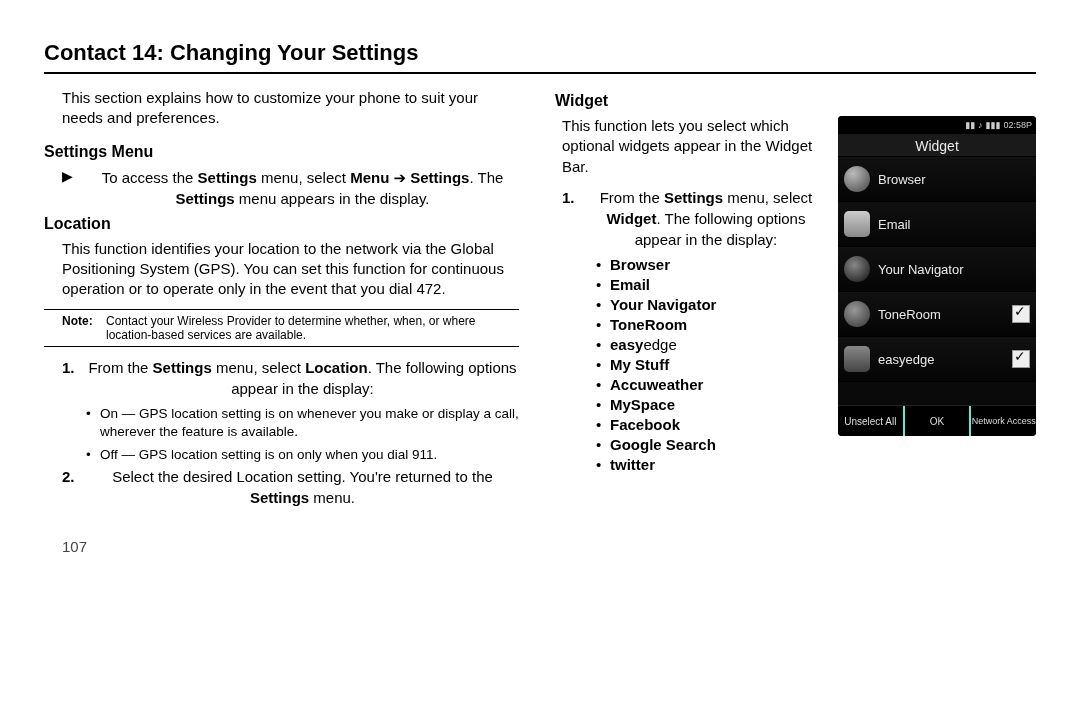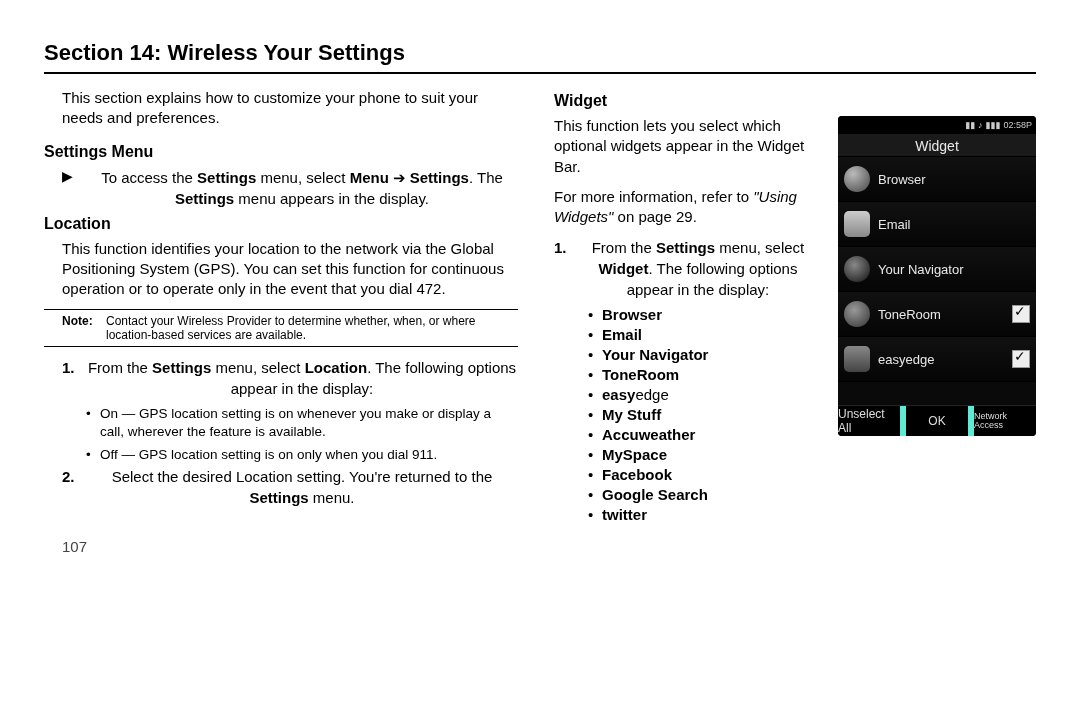--- a/index.html
+++ b/index.html
@@ -43,21 +43,21 @@
   .sub-bullet b { font-weight: normal; }
   .bullet { display: flex; margin: 0 0 3px 34px; font-size: 15px; }
   .bullet .dot { width: 14px; flex: none; }
   .note-box { margin: 2px 0 10px 0; }
   .note-rule { border: none; border-top: 1.5px solid #000; margin: 4px 0; }
   .note-inner { display:flex; }
   .note-label { width: 44px; flex:none; padding-left:18px; font-weight:bold; font-size:12px;}
   .note-body { flex:1; padding-right:4px; font-size:12px;}
   .italic { font-style: italic; }
   .page-num { font-size: 15px; color: #444; margin-top: 30px; margin-left:18px;}
-  .right-row { display:flex; gap:20px; }
+  .right-row { display:flex; gap:12px;margin-left:7px; }
   .right-text { width: 264px; }
   .phone {
     width: 198px; height: 320px; background:#0a0a0a; border-radius:4px;
     box-sizing:border-box; color:#e8e8e8; font-size:12px;
     display:flex; flex-direction:column; overflow:hidden;
   }
   .statusbar { height:18px; background:#000; display:flex; justify-content:flex-end; align-items:center; padding:0 4px; font-size:9px; color:#ccc; gap:3px;}
   .statusbar span { display:inline-block; }
   .phone-title { text-align:center; font-size:14px; padding:4px 0 2px 0; background:#1a1a1a; border-bottom:1px solid #000;}
   .widget-list { flex:1; display:flex; flex-direction:column; }
@@ -65,28 +65,28 @@
   .widget-icon { width:26px; height:26px; border-radius:50%; background:#555; margin-right:8px; flex:none; display:flex; align-items:center; justify-content:center; font-size:14px;}
   .widget-icon.globe { background:radial-gradient(circle at 35% 30%, #bbb, #444); }
   .widget-icon.mail { border-radius:5px; background:linear-gradient(#ccc,#888);}
   .widget-icon.nav { background:radial-gradient(circle at 40% 35%, #888, #111);}
   .widget-icon.tone { background:radial-gradient(circle at 40% 35%, #999, #333);}
   .widget-icon.edge { border-radius:5px; background:linear-gradient(#888,#444);}
   .widget-label { flex:1; font-size:13px; }
   .widget-check { width:16px; height:16px; background:#eee; border:1px solid #999; position:relative; }
   .widget-check.checked::after { content:"✓"; position:absolute; top:-3px; left:1px; color:#000; font-size:14px;}
   .phone-softkeys { display:flex; height:30px; background:#000; border-top:1px solid #222;}
-  .softkey { flex:1; display:flex; align-items:center; justify-content:center; font-size:12px; color:#ddd; border-right:6px solid #5eead4;}
+  .softkey { flex:1; display:flex; align-items:center; justify-content:center; font-size:10px; color:#ddd; border-right:2px solid #5eead4;}
   .softkey:last-child { border-right:none; font-size:9px; line-height:1;}
 </style>
 </head>
 <body>
 
 <div class="page">
-  <div class="section-title">Section 14: Wireless Your Settings</div>
+  <div class="section-title">Contact 14: Changing Your Settings</div>
   <hr class="hr">
 
   <div class="columns">
 
     <div class="col-left">
       <p class="intro">This section explains how to customize your phone to suit your needs and preferences.</p>
 
       <div class="h2">Settings Menu</div>
       <div class="step-row">
         <div class="step-mark-arrow">▶</div>
@@ -129,23 +129,20 @@
       </div>
 
       <div class="page-num">107</div>
     </div>
 
     <div class="col-right">
       <div class="h2">Widget</div>
       <div class="right-row">
         <div class="right-text">
           <p class="body-text" style="margin-left:0">This function lets you select which optional widgets appear in the Widget Bar.</p>
-          <p class="body-text" style="margin-left:0">
-            <span>For more information, refer to </span><span class="italic">"Using Widgets"</span><span>  on page 29.</span>
-          </p>
           <div class="step-row" style="margin-left:0">
             <div class="step-mark">1.</div>
             <div class="step-content">
               <span>From the </span><b>Settings</b><span> menu, select </span><b>Widget</b><span>. The following options appear in the display:</span>
             </div>
           </div>
           <div class="bullet">
               <div class="dot">•</div>
               <b>Browser</b>
             </div>

